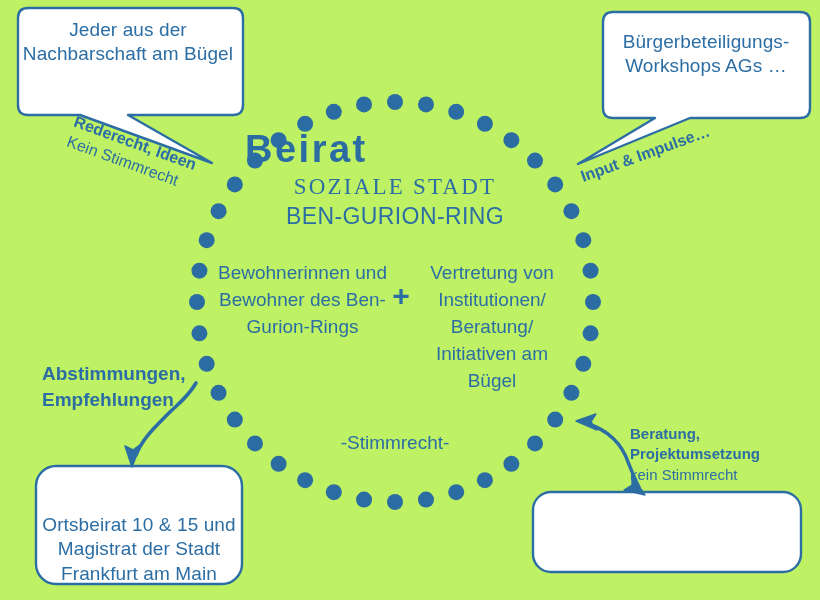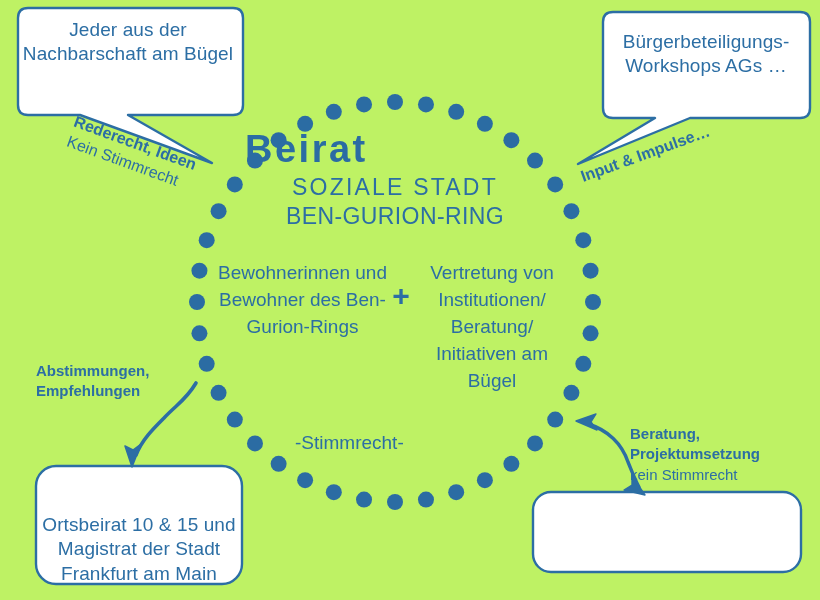--- a/index.html
+++ b/index.html
@@ -48,20 +48,21 @@
   }
   .center-sub1 {
     position: absolute;
     left: 245px;
     top: 174px;
     width: 300px;
     text-align: center;
     color: #2c6ea4;
     font-size: 23px;
     letter-spacing: 2.2px;
+    font-family: Liberation Serif, serif;
   }
   .center-sub2 {
     position: absolute;
     left: 245px;
     top: 203px;
     width: 300px;
     text-align: center;
     color: #2c6ea4;
     font-size: 23px;
     letter-spacing: 0.4px;
@@ -96,20 +97,21 @@
     text-align: center;
     color: #2c6ea4;
     font-size: 19px;
     line-height: 1.42;
   }
   .stimmrecht {
     position: absolute;
     left: 295px;
     top: 432px;
     width: 200px;
+    text-align: center;
     color: #2c6ea4;
     font-size: 19px;
   }
 
   
   .bubble-tl {
     left: 22px;
     top: 18px;
     width: 212px;
   }
@@ -151,25 +153,25 @@
     left: 578px;
     top: 168px;
     transform: rotate(-20deg);
     transform-origin: left top;
     font-size: 16px;
     font-weight: bold;
   }
 
   .edge-bl {
     position: absolute;
-    left: 36px;
+    left: 42px;
     top: 361px;
     width: 140px;
     color: #2c6ea4;
-    font-size: 15px;
+    font-size: 19px;
     font-weight: bold;
     line-height: 1.35;
     text-align: left;
   }
   .edge-br {
     position: absolute;
     left: 630px;
     top: 400px;
     width: 160px;
     color: #2c6ea4;

